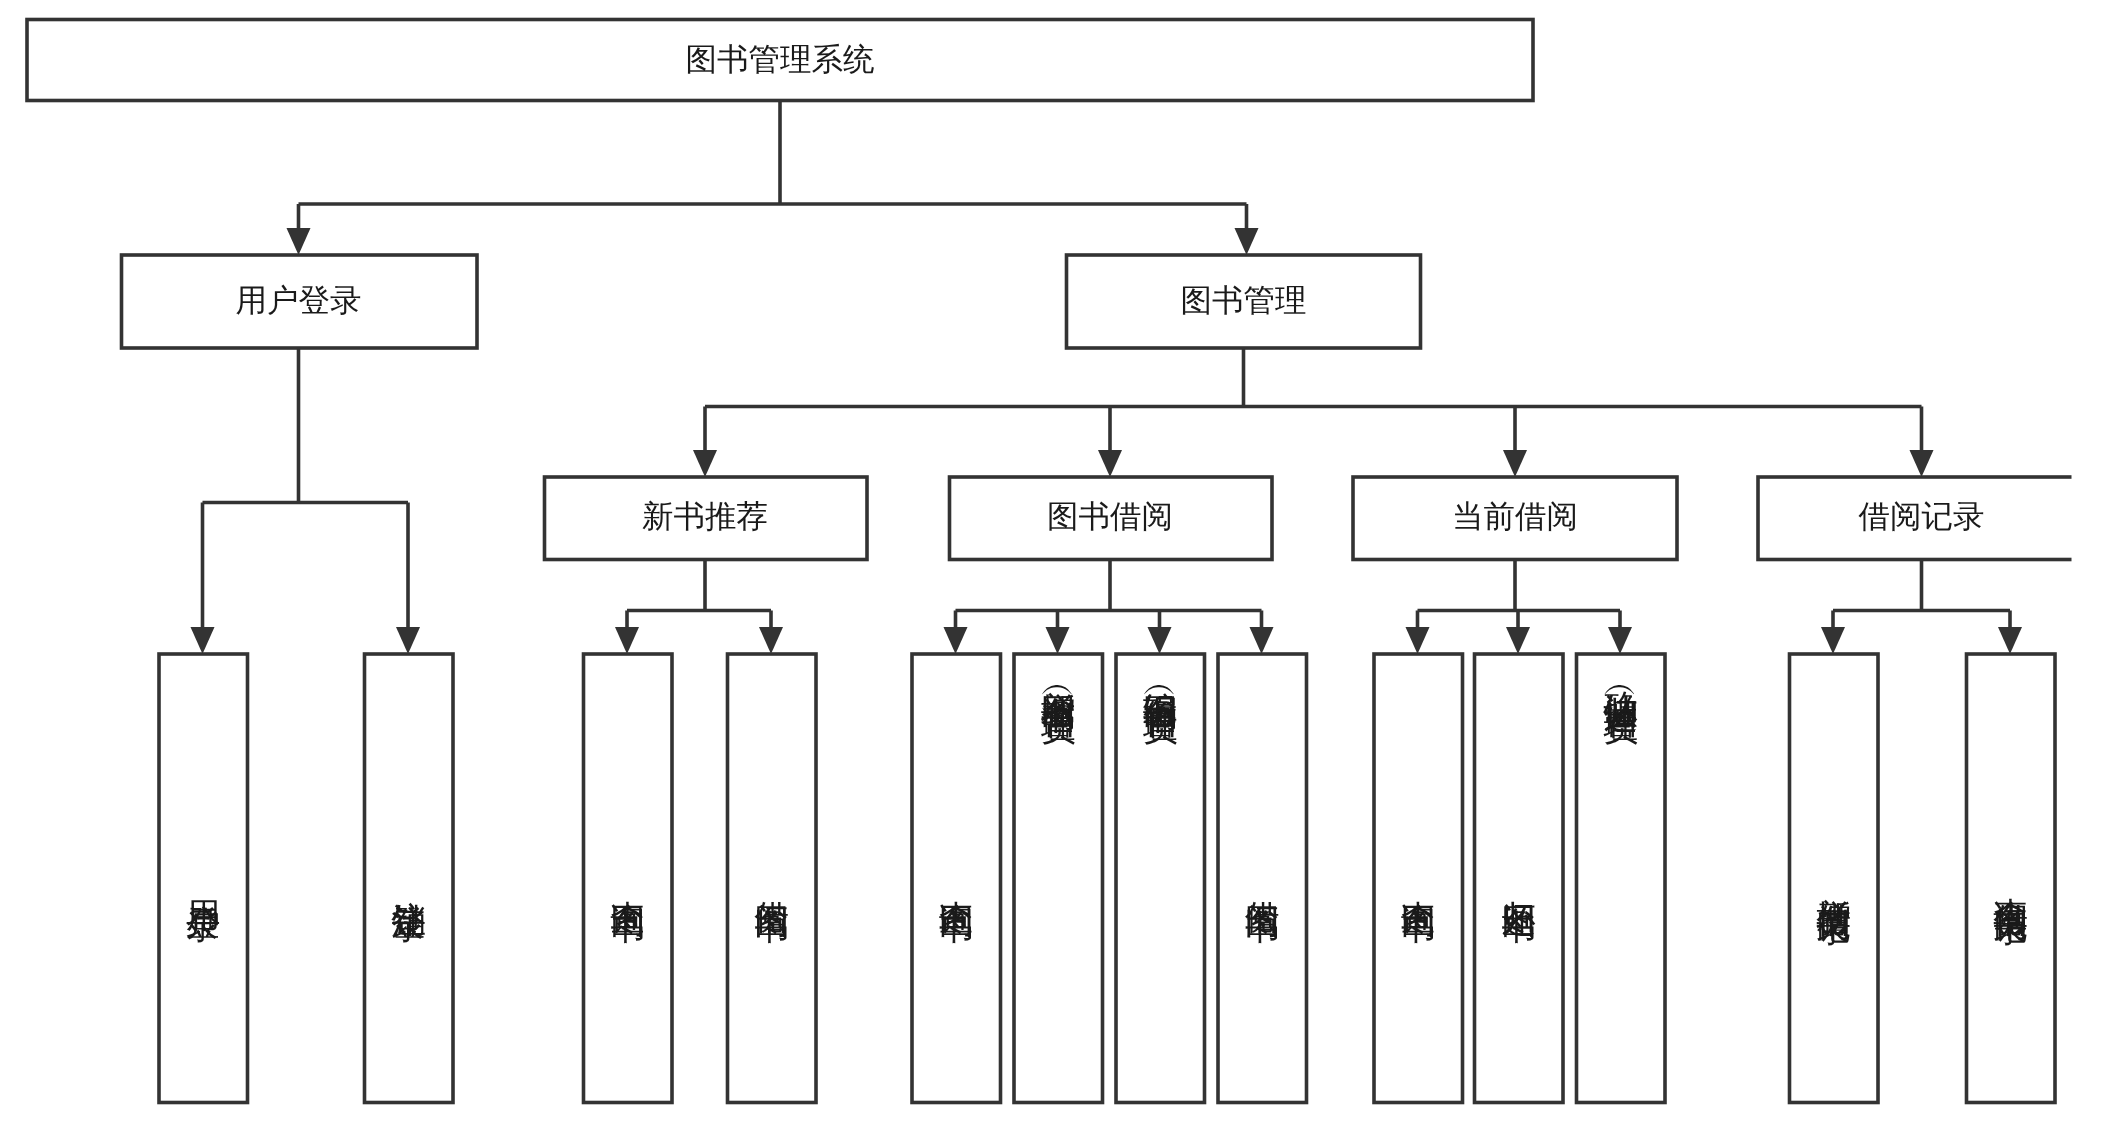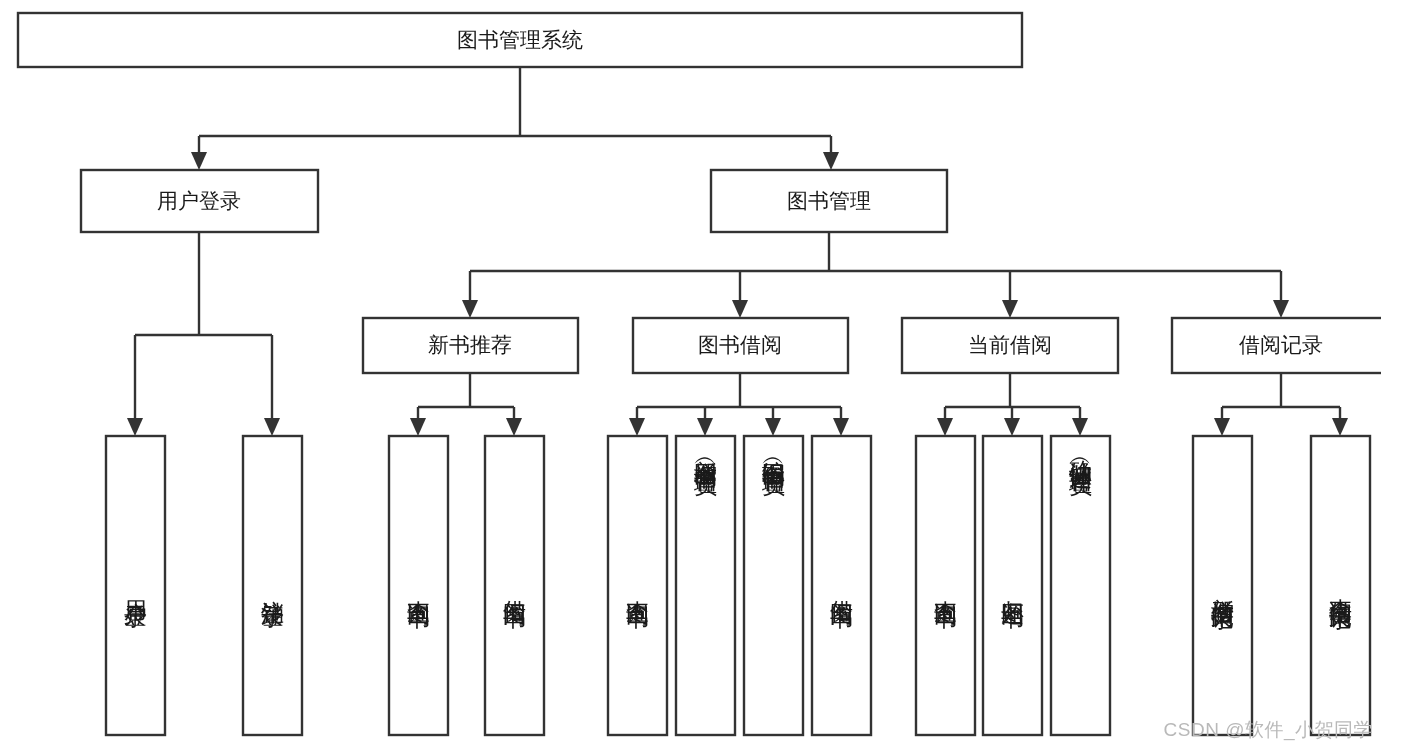--- a/index.html
+++ b/index.html
@@ -222,14 +222,13 @@
   <div class="leaf-label align-top" style="left:744px; top:436px; width:59px; height:299px;">编辑图书（管理员）</div>
   <div class="leaf-label" style="left:812px; top:436px; width:59px; height:299px;">借阅图书</div>
 
   <div class="leaf-label" style="left:916px; top:436px; width:59px; height:299px;">查询图书</div>
   <div class="leaf-label" style="left:983px; top:436px; width:59px; height:299px;">归还图书</div>
   <div class="leaf-label align-top" style="left:1051px; top:436px; width:59px; height:299px;">确认归还（管理员）</div>
 
   <div class="leaf-label" style="left:1193px; top:436px; width:59px; height:299px;">新增借阅记录</div>
   <div class="leaf-label" style="left:1311px; top:436px; width:59px; height:299px;">查询借阅记录</div>
 
-  <div class="watermark">CSDN @软件_小贺同学</div>
 </div>
 
 </body></html>

